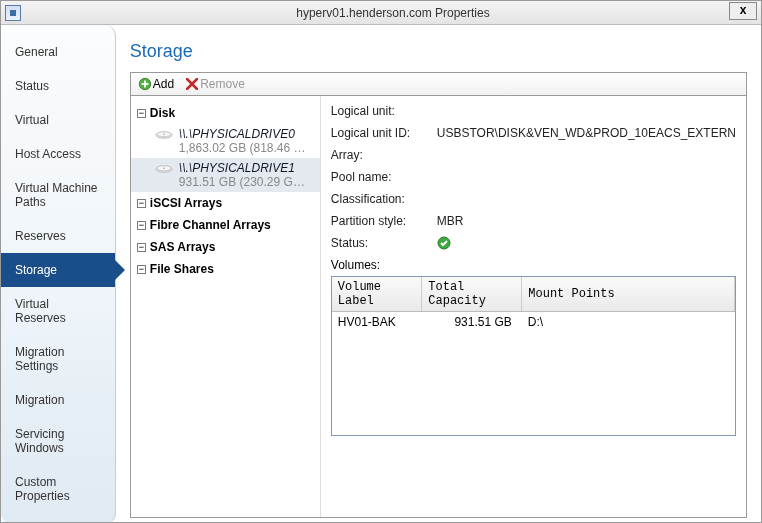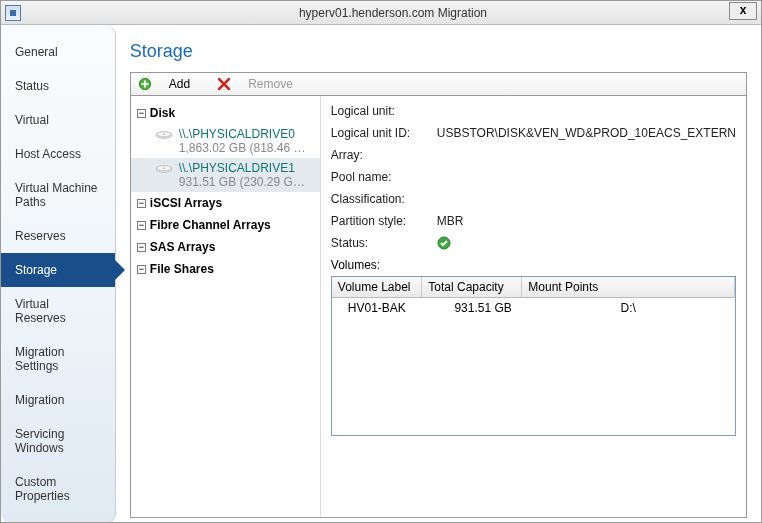--- a/index.html
+++ b/index.html
@@ -10,55 +10,55 @@
   .titlebar .title { flex:1; text-align:center; color:#333; }
   .titlebar .close { position:absolute; right:4px; top:1px; width:28px; height:18px; border:1px solid #888; background:#eee; text-align:center; line-height:14px; font-weight:bold; cursor:pointer; }
   .body { display:flex; height:calc(523px - 24px); }
   .sidebar { width:184px; border-right:1px solid #ccc; padding-top:10px; position:relative;
              background: linear-gradient(180deg,#fafcfd 0%,#f4f8fb 30%,#eef4f9 55%,#e7eff6 75%,#e0eaf3 100%); border-radius: 11px; }
   .sidebar-item { padding:10px 14px; color:#333; cursor:pointer; position:relative; }
   .sidebar-item.selected { background:#1a4e8a; color:#fff; }
   .sidebar-item.selected::after { content:""; position:absolute; right:-10px; top:50%; transform:translateY(-50%); width:0; height:0; border-top:11px solid transparent; border-bottom:11px solid transparent; border-left:11px solid #1a4e8a; }
   .main { flex:1; padding:10px 14px 6px; display:flex; flex-direction:column; }
   .page-title { color:#1a6bb5; font-size:18px; margin:6px 0 10px; }
-  .toolbar { border:1px solid #999; padding:3px 6px; display:flex; align-items:center; gap:16px; background:linear-gradient(#fff,#f0f0f0); }
+  .toolbar { border:1px solid #999; padding:3px 6px; display:flex; align-items:center; gap:0; background:linear-gradient(#fff,#f0f0f0); }
   .t-icon { width:16px; height:16px; display:inline-flex; align-items:center; justify-content:center; }
   .t-add svg { width:14px; height:14px; }
   .t-rem svg { width:12px; height:12px; }
   .t-label { margin-right:10px; }
   .t-label.disabled { color:#999; }
   .content { border:1px solid #999; border-top:none; flex:1; display:flex; overflow:hidden; }
   .tree { width:190px; border-right:1px solid #ddd; overflow:auto; padding-top:6px; }
   .tree-node { padding:4px 6px; display:flex; align-items:center; gap:4px; font-weight:bold; cursor:pointer; }
   .toggle { width:9px; height:9px; border:1px solid #7a7a7a; display:inline-flex; align-items:center; justify-content:center; font-size:9px; line-height:9px; color:#444; }
   .drive { padding:3px 4px 3px 24px; display:flex; align-items:flex-start; gap:6px; cursor:pointer; }
   .drive.selected { background:#e4e9ef; }
   .drive .dicon { width:18px; height:10px; margin-top:2px; flex:0 0 18px; }
   .drive .dicon svg { width:18px; height:10px; }
   .drive .lines { overflow:hidden; }
-  .drive .dl1 { color:#0f766e; white-space:nowrap; text-overflow:ellipsis; overflow:hidden; width:132px; }
+  .drive .dl1 { color:#0f172a; white-space:nowrap; text-overflow:ellipsis; overflow:hidden; width:132px;font-style:italic; }
   .drive .dl2 { color:#888; white-space:nowrap; text-overflow:ellipsis; overflow:hidden; width:132px; }
   .detail { flex:1; padding:8px 10px; overflow:hidden; }
   .field { display:flex; margin-bottom:8px; align-items:center; }
   .field .flab { width:106px; color:#222; }
   .field .fval { color:#222; white-space:nowrap; overflow:hidden; text-overflow:ellipsis; flex:1; }
   .status-icon { width:14px; height:14px; margin-right:4px; }
   .status-icon svg { width:14px; height:14px; }
   .vol-label { margin-top:6px; margin-bottom:4px; }
   .vol-table-wrap { border:1px solid #7f9db9; height:160px; }
   .vol-table { width:100%; border-collapse:collapse; }
-  .vol-table th { text-align:left; padding:3px 6px; background:linear-gradient(#fafafa,#e9e9e9); border-right:1px solid #ccc; border-bottom:1px solid #bbb; font-weight:normal; }
-  .vol-table td { padding:3px 6px;text-align:center; }
+  .vol-table th { text-align:left; padding:3px 6px; background:linear-gradient(#fafafa,#e9e9e9); border-right:1px solid #ccc; border-bottom:1px solid #bbb; font-weight:normal;font-family:Liberation Mono, monospace; }
+  .vol-table td { padding:3px 6px; }
 </style>
 </head>
 <body>
 
 <div class="titlebar">
   <span class="ticon"></span>
-  <span class="title">hyperv01.henderson.com Migration</span>
+  <span class="title">hyperv01.henderson.com Properties</span>
   <span class="close">x</span>
 </div>
 
 <div class="body">
   <div class="sidebar">
     <div class="sidebar-item"><span>General</span></div>
     <div class="sidebar-item"><span>Status</span></div>
     <div class="sidebar-item"><span>Virtual</span></div>
     <div class="sidebar-item"><span>Host Access</span></div>
     <div class="sidebar-item"><span>Virtual Machine Paths</span></div>

